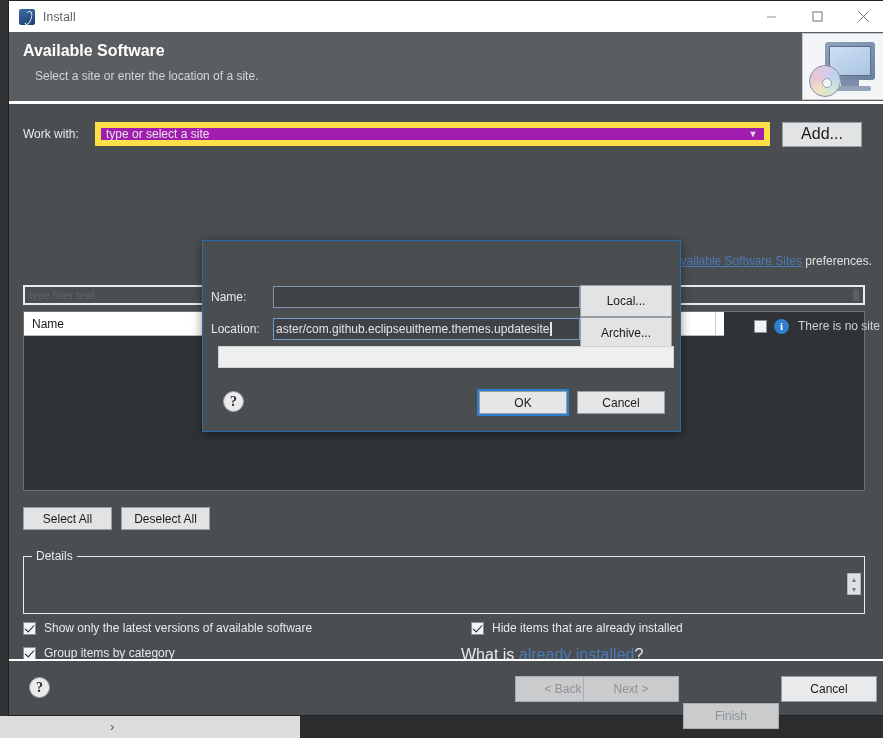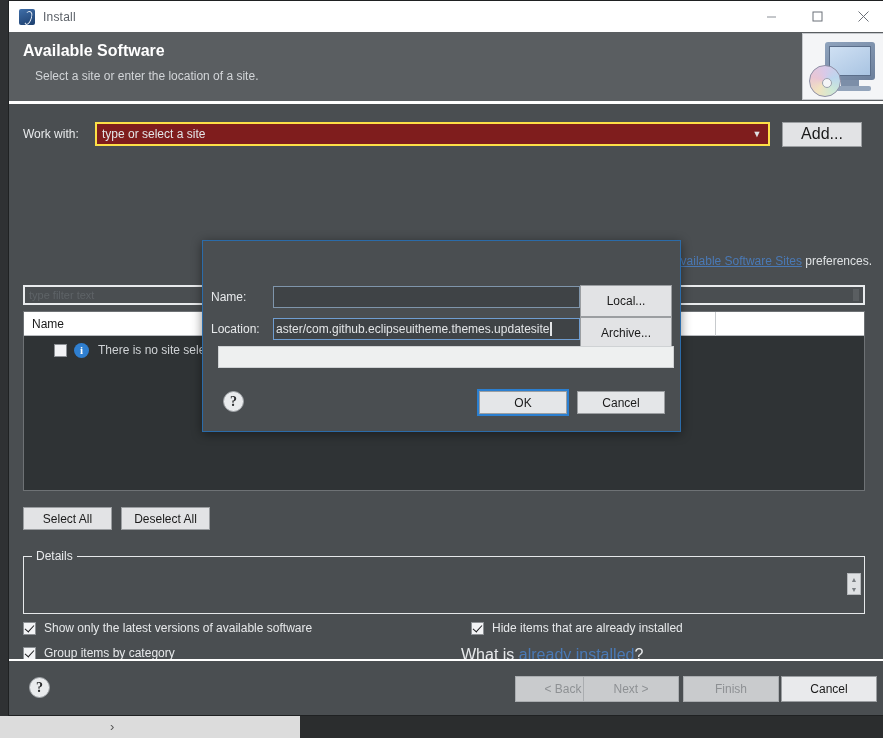--- a/index.html
+++ b/index.html
@@ -154,22 +154,22 @@
     position: absolute; left: 14px; top: 18px;
     width: 842px; height: 24px;
     display: flex; align-items: center;
   }
   #workwith-label {
     font-size: 12px; color: #e9ebed;
     width: 72px; flex: none;
   }
   #workwith-combo {
     width: 675px; height: 24px;
-    background: #7f1d1d;
-    border: 2px solid #fde047;
+    background: #a21caf;
+    border: 6px solid #fde047;
     display: flex; align-items: center;
     position: relative;
   }
   #workwith-value {
     font-size: 12px; color: #e3e5e7;
     padding-left: 5px;
   }
   #workwith-arrow {
     position: absolute; right: 3px; top: 0; bottom: 0;
     width: 16px; display:flex; align-items:center; justify-content:center;
@@ -208,21 +208,21 @@
     position: absolute; right: 4px; top: 2px;
     width: 6px; height: 12px; background: #5a5e61;
   }
 
   
   #tree {
     position: absolute; left: 14px; top: 207px;
     width: 842px; height: 180px;
     border: 1px solid #6e7275;
     background: #2f3335;
-    display: flex; flex-direction: column;
+    display: flex; flex-direction: row;
   }
   #tree-header {
     height: 24px; flex: none;
     background: #ffffff;
     display: flex; align-items: center;
     border-bottom: 1px solid #b9bcc0;
   }
   .th {
     font-size: 12px; color: #1a1a1a;
     padding-left: 8px; height: 24px;
@@ -347,21 +347,21 @@
     border: 1px solid #9b9ea1;
   }
   .nav-btn.disabled {
     background: #c9cbcd; color: #8e9194; border-color: #aaadb0;
   }
   .nav-btn.enabled {
     background: #e9eaec; color: #1a1a1a;
   }
   #btn-back   { left: 482px; margin-left: 24px; }
   #btn-next   { left: 574px; }
-  #btn-finish { left: 674px; }
+  #btn-finish { left: 674px; margin-top: 27px; }
   #btn-cancel { left: 772px; }
 
   
   #repo-dialog {
     position: absolute; left: 202px; top: 240px;
     width: 479px; height: 192px;
     background: #4a4e51;
     border: 1px solid #2b6ba8;
     box-shadow: 0 2px 10px rgba(0,0,0,.45);
   }

